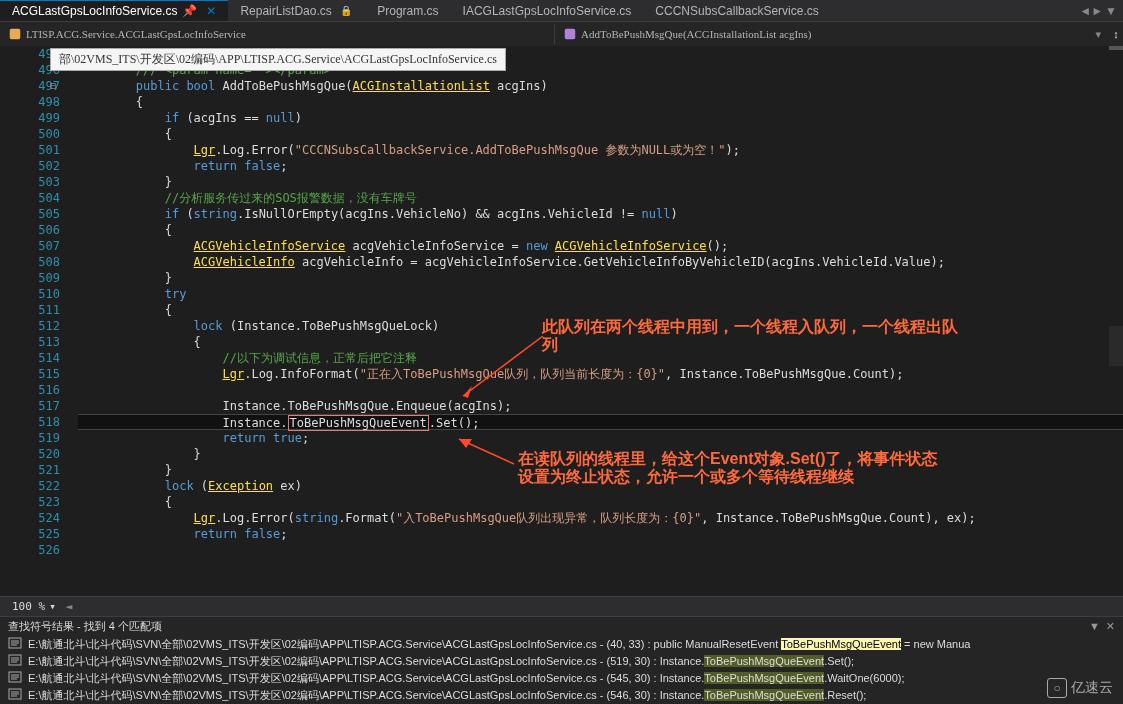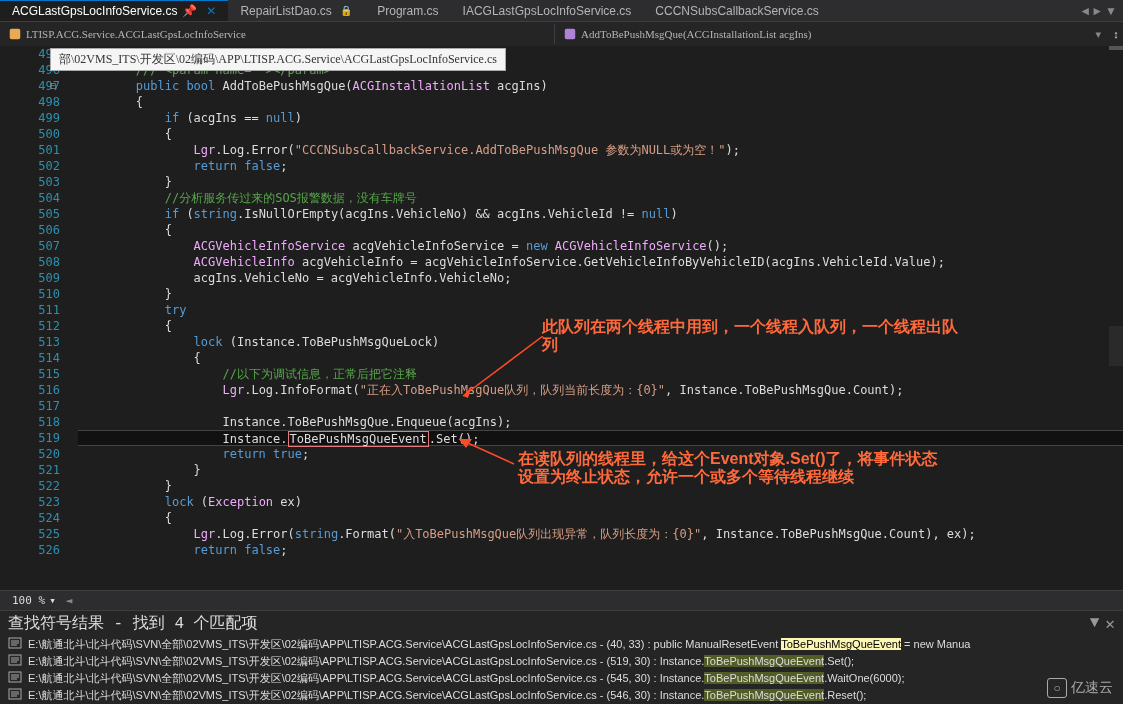--- a/index.html
+++ b/index.html
@@ -22,35 +22,35 @@
     .gutter-line { height: 16px; }
     .fold-mark { position: absolute; right: 4px; color: #888; font-size: 10px; }
     
     .code-area { flex: 1; background: #1e1e1e; font-size: 12px; line-height: 16px; position: relative; overflow: hidden; }
     .code-line { height: 16px; white-space: pre; position: relative; }
     .code-line.highlighted { background: #111; border: 1px solid #444; border-left: none; border-right: none; height: 16px; }
     
     .c-comment { color: #57a64a; }
     .c-xml { color: #57a64a; }
     .c-keyword { color: #569cd6; }
-    .c-type { color: #f0abfc; }
+    .c-type { color: #fde047; text-decoration: underline; }
     .c-string { color: #d69d85; }
     .c-method { color: #dcdcdc; }
     
     .boxed { border: 1px solid #e8797e; padding: 0 1px; }
     
     .annotation { position: absolute; color: #ff6a3c; font-weight: bold; font-size: 16px; font-family: 'Microsoft YaHei', sans-serif; z-index: 5; }
     .arrow { position: absolute; z-index: 4; }
     
     .zoom-bar { height: 20px; background: #2d2d30; display: flex; align-items: center; padding: 0 8px; font-size: 11px; border-top: 1px solid #3e3e42; }
     .zoom-dropdown { color: #dcdcdc; padding: 1px 4px; display: flex; align-items: center; gap: 4px; }
     .zoom-arrows { display: flex; gap: 2px; margin-left: 6px; }
     
     .results-panel { background: #252526; border-top: 1px solid #3e3e42; }
-    .results-header { padding: 2px 8px; font-size: 16px; color: #dcdcdc; display: flex; align-items: center; font-family: Liberation Mono, monospace; }
+    .results-header { padding: 2px 8px; font-size: 11px; color: #dcdcdc; display: flex; align-items: center; font-family: Liberation Sans, sans-serif; }
     .results-header-spacer { flex: 1; }
     .results-header-icons { display: flex; gap: 6px; color: #999; }
     .result-row { padding: 1px 8px; font-size: 11px; color: #dcdcdc; display: flex; align-items: flex-start; gap: 6px; font-family: 'Segoe UI', sans-serif; white-space: nowrap; }
     .result-icon { width: 14px; height: 12px; display: inline-block; }
     .result-highlight { background: #515c26; }
     .result-selected-highlight { background: #fdf6b3; color: #000; }
     
     .watermark { position: absolute; right: 10px; bottom: 6px; color: #ccc; font-size: 14px; font-family: 'Microsoft YaHei', sans-serif; display: flex; align-items: center; gap: 4px; opacity: 0.8; }
     .watermark-icon { width: 20px; height: 20px; border: 1px solid #ccc; border-radius: 3px; display: inline-flex; align-items: center; justify-content: center; font-size: 12px; }
     .side-ruler { position: absolute; right: 0; top: 0; width: 14px; background: #1e1e1e; }
@@ -164,21 +164,20 @@
       <div class="code-line">            <span class="c-keyword">if</span> (acgIns == <span class="c-keyword">null</span>)</div>
       <div class="code-line">            {</div>
       <div class="code-line">                <span class="c-type">Lgr</span>.Log.Error(<span class="c-string">"CCCNSubsCallbackService.AddToBePushMsgQue 参数为NULL或为空！"</span>);</div>
       <div class="code-line">                <span class="c-keyword">return</span> <span class="c-keyword">false</span>;</div>
       <div class="code-line">            }</div>
       <div class="code-line">            <span class="c-comment">//分析服务传过来的SOS报警数据，没有车牌号</span></div>
       <div class="code-line">            <span class="c-keyword">if</span> (<span class="c-keyword">string</span>.IsNullOrEmpty(acgIns.VehicleNo) &amp;&amp; acgIns.VehicleId != <span class="c-keyword">null</span>)</div>
       <div class="code-line">            {</div>
       <div class="code-line">                <span class="c-type">ACGVehicleInfoService</span> acgVehicleInfoService = <span class="c-keyword">new</span> <span class="c-type">ACGVehicleInfoService</span>();</div>
       <div class="code-line">                <span class="c-type">ACGVehicleInfo</span> acgVehicleInfo = acgVehicleInfoService.GetVehicleInfoByVehicleID(acgIns.VehicleId.Value);</div>
-      <div class="code-line">                acgIns.VehicleNo = acgVehicleInfo.VehicleNo;</div>
       <div class="code-line">            }</div>
       <div class="code-line">            <span class="c-keyword">try</span></div>
       <div class="code-line">            {</div>
       <div class="code-line">                <span class="c-keyword">lock</span> (Instance.ToBePushMsgQueLock)</div>
       <div class="code-line">                {</div>
       <div class="code-line">                    <span class="c-comment">//以下为调试信息，正常后把它注释</span></div>
       <div class="code-line">                    <span class="c-type">Lgr</span>.Log.InfoFormat(<span class="c-string">"正在入ToBePushMsgQue队列，队列当前长度为：{0}"</span>, Instance.ToBePushMsgQue.Count);</div>
       <div class="code-line"></div>
       <div class="code-line">                    Instance.ToBePushMsgQue.Enqueue(acgIns);</div>
       <div class="code-line highlighted">                    Instance.<span class="boxed">ToBePushMsgQueEvent</span>.Set();</div>

